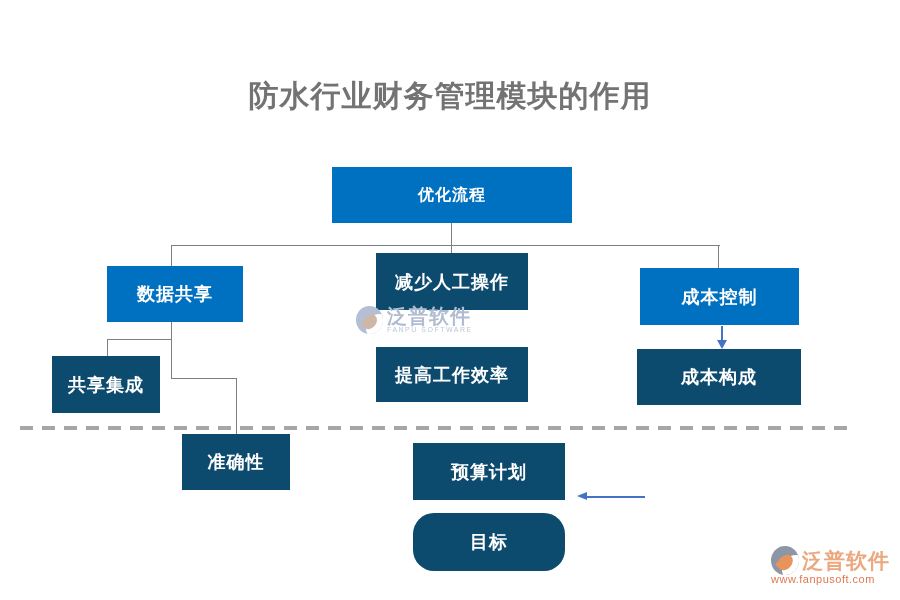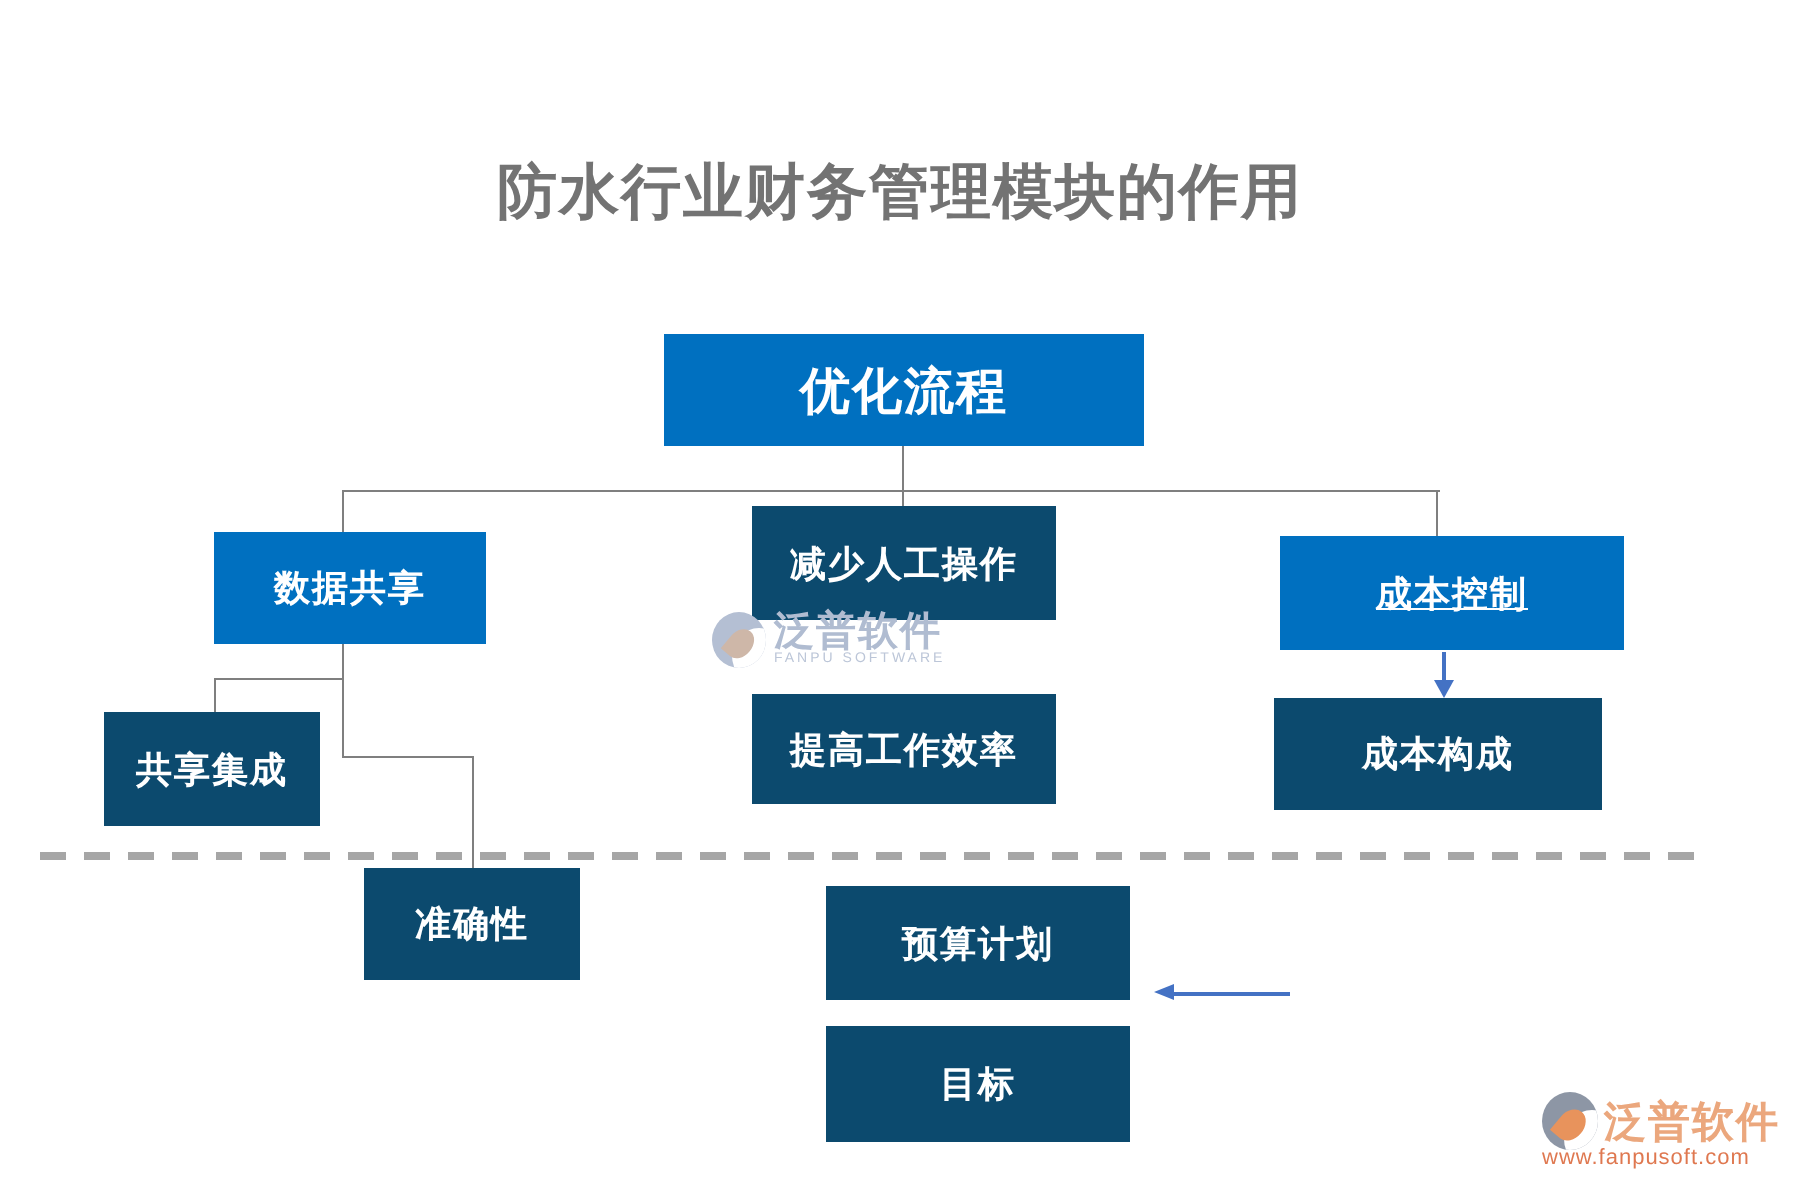--- a/index.html
+++ b/index.html
@@ -12,30 +12,30 @@
     position:absolute;left:0;top:76px;width:100%;margin:0;
     text-align:center;font-size:30px;font-weight:bold;color:#737373;letter-spacing:1px;
   }
   
   .node{
     position:absolute;display:flex;align-items:center;justify-content:center;
     color:#fff;font-weight:bold;font-size:18px;letter-spacing:1px;box-sizing:border-box;
   }
   .blue{background:#0070C0;}
   .gray{background:#0c4a6e;}
-  .n-optimize{left:332px;top:167px;width:240px;height:56px;font-size:25px;}
+  .n-optimize{left:332px;top:167px;width:240px;height:56px;font-size:16px;}
   .n-datashare{left:107px;top:266px;width:136px;height:56px;}
   .n-reduce{left:376px;top:253px;width:152px;height:57px;}
-  .n-costctl{left:640px;top:268px;width:172px;height:57px;text-decoration:underline;}
+  .n-costctl{left:640px;top:268px;width:159px;height:57px;}
   .n-improve{left:376px;top:337px;width:152px;height:55px;margin-top:10px;}
   .n-shareint{left:52px;top:356px;width:108px;height:57px;}
   .n-costcomp{left:637px;top:349px;width:164px;height:56px;}
   .n-accuracy{left:182px;top:434px;width:108px;height:56px;}
   .n-budget{left:413px;top:443px;width:152px;height:57px;}
-  .n-goal{left:413px;top:513px;width:152px;height:58px;}
+  .n-goal{left:413px;top:513px;width:152px;height:58px;border-radius:21px;}
   .n-support{left:645px;top:469px;width:135px;height:55px;}
   
   .ln{position:absolute;background:#7F7F7F;}
   .c1{left:451px;top:223px;width:1.4px;height:23px;}
   .c2{left:171px;top:245px;width:549px;height:1.4px;}
   .c3{left:171px;top:245px;width:1.4px;height:21px;}
   .c4{left:451px;top:246px;width:1.4px;height:8px;}
   .c5{left:718px;top:245px;width:1.4px;height:23px;}
   .c6{left:171px;top:322px;width:1.4px;height:57px;}
   .c7{left:107px;top:339px;width:65px;height:1.4px;}

